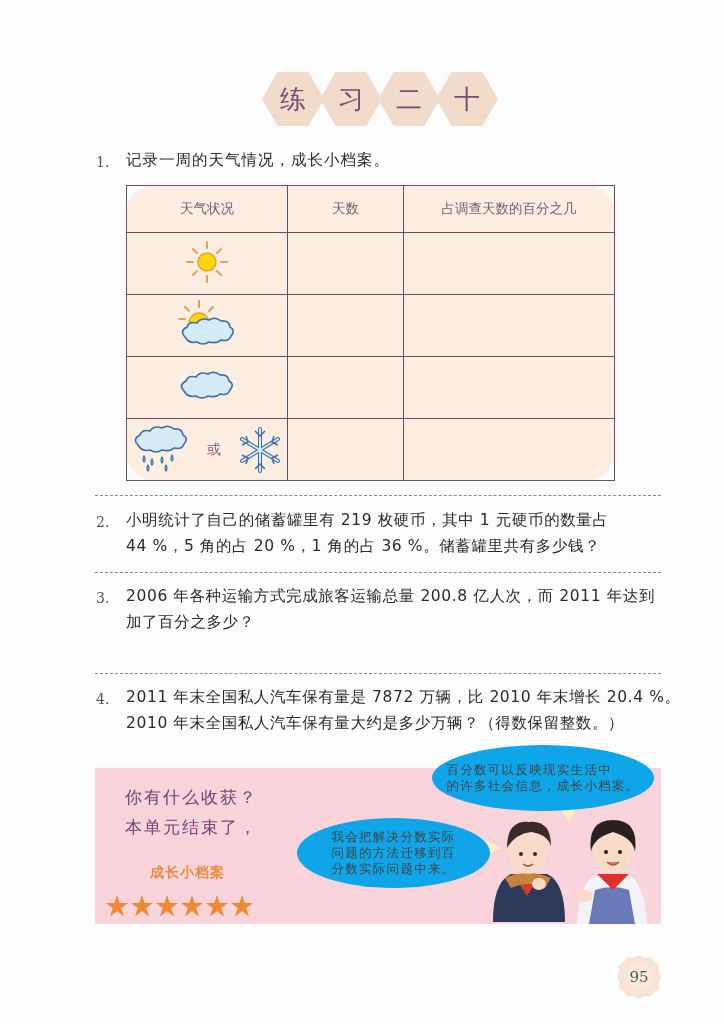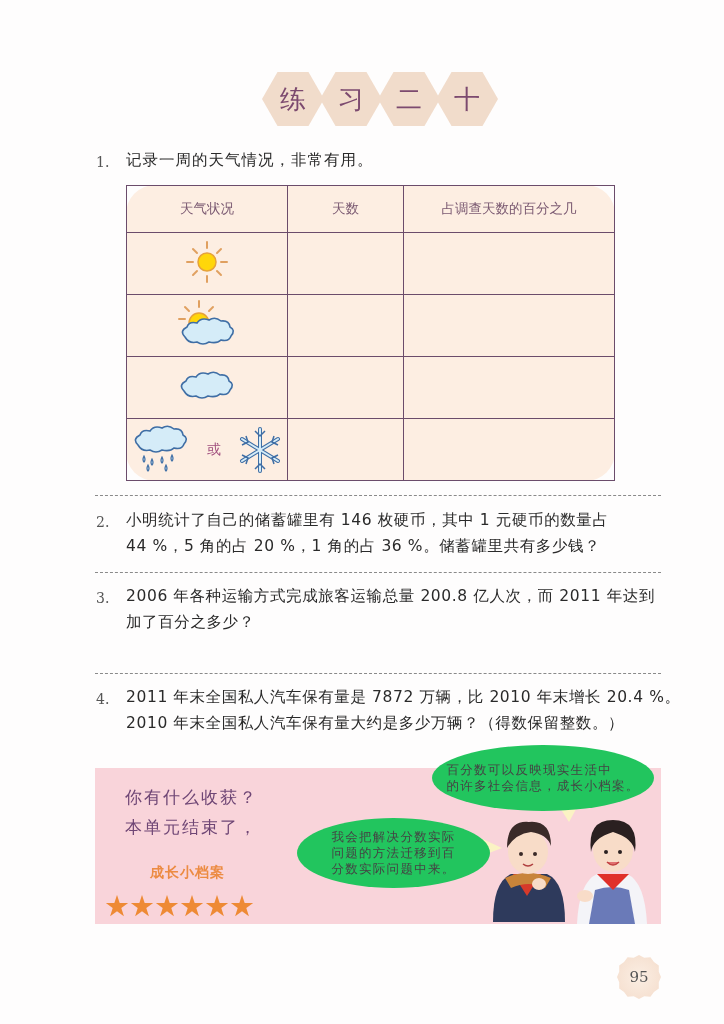--- a/index.html
+++ b/index.html
@@ -44,21 +44,21 @@
 
   .dash { left: 95px; width: 566px; border-top: 1.3px dashed #8a8a8a; height: 0; }
 
   
   .summary { left: 95px; top: 768px; width: 566px; height: 156px; background: #f9d4da; }
   .summary-q { left: 125px; top: 782px; font-family: "DejaVu Serif", serif; font-size: 17px; color: #6f4675; line-height: 30px; letter-spacing: 2px; }
   .archive { left: 150px; top: 864px; font-size: 14px; font-weight: bold; color: #ec8b43; letter-spacing: 1px; }
   .stars { left: 104px; top: 890px; font-size: 29px; color: #ee8a35; letter-spacing: -1px; line-height: 32px; }
 
   .bubble {
-    background: #22c55e; border-radius: 50%;
+    background: #0ea5e9; border-radius: 50%;
     font-family: "DejaVu Serif", serif; color: #444; font-size: 12.5px;
     line-height: 16px; letter-spacing: 1.3px;
     display: flex; align-items: center; justify-content: center; text-align: left;
   }
   .bubble1 { left: 432px; top: 745px; width: 222px; height: 66px; }
   .bubble2 { left: 297px; top: 818px; width: 193px; height: 70px; }
 
   .page-badge {
     left: 617px; top: 955px; width: 44px; height: 44px;
     background: radial-gradient(circle, #fbeee3 0%, #f4dccb 100%);
@@ -71,21 +71,21 @@
 <body>
 
 <div class="abs title-row">
   <div class="hex">练</div>
   <div class="hex">习</div>
   <div class="hex">二</div>
   <div class="hex">十</div>
 </div>
 
 <div class="abs qnum" style="left:96px; top:154px;">1.</div>
-<div class="abs qtext" style="left:126px; top:147px; letter-spacing:1px;">记录一周的天气情况，非常有用。</div>
+<div class="abs qtext" style="left:126px; top:147px; letter-spacing:1px;">记录一周的天气情况，成长小档案。</div>
 
 <table class="weather">
   <tbody>
       <tr>
     <th class="c1">天气状况</th>
     <th class="c2">天数</th>
     <th class="c3">占调查天数的百分之几</th>
   </tr>
   <tr>
     <td>
@@ -169,21 +169,21 @@
     <td></td>
     <td></td>
   </tr>
 </tbody>
   </table>
 
 <div class="abs dash" style="top:495px;"></div>
 
 <div class="abs qnum" style="left:96px; top:514px;">2.</div>
 <div class="abs qtext" style="left:126px; top:507px;">
-  <div>小明统计了自己的储蓄罐里有 146 枚硬币，其中 1 元硬币的数量占</div>
+  <div>小明统计了自己的储蓄罐里有 219 枚硬币，其中 1 元硬币的数量占</div>
   <div>44 %，5 角的占 20 %，1 角的占 36 %。储蓄罐里共有多少钱？</div>
 </div>
 
 <div class="abs dash" style="top:572px;"></div>
 
 <div class="abs qnum" style="left:96px; top:590px;">3.</div>
 <div class="abs qtext" style="left:126px; top:583px;">
   <div>2006 年各种运输方式完成旅客运输总量 200.8 亿人次，而 2011 年达到</div>
   <div>加了百分之多少？</div>
 </div>

